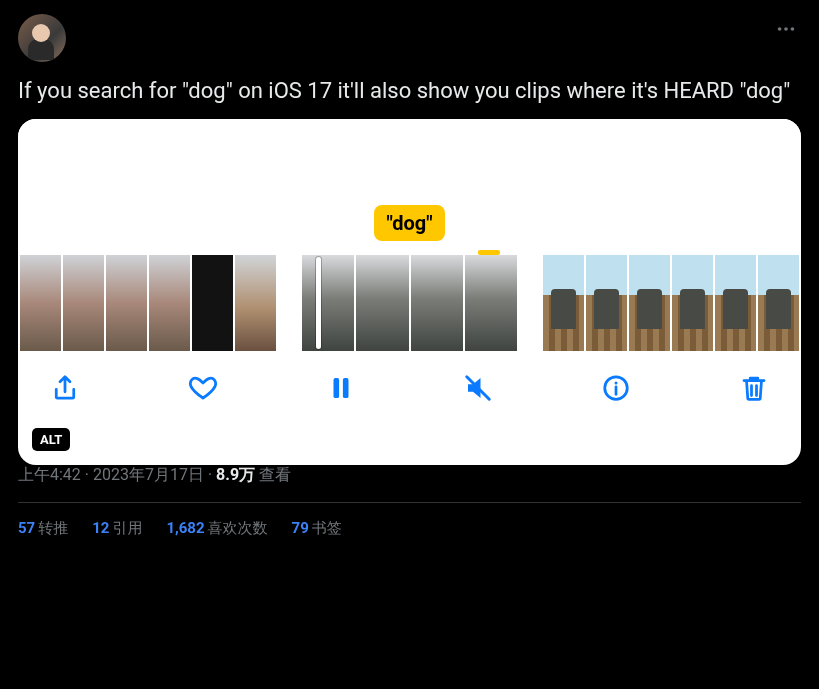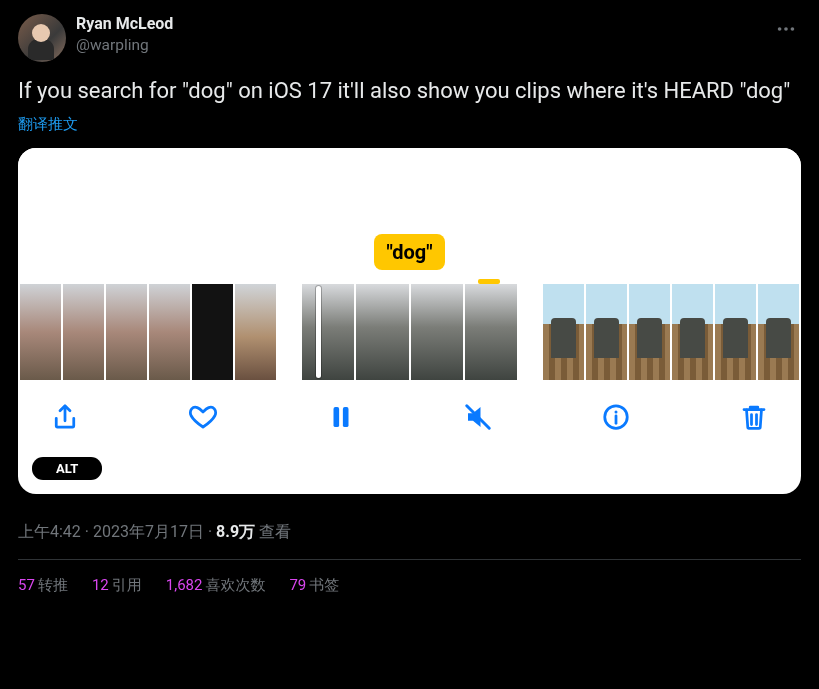--- a/index.html
+++ b/index.html
@@ -63,52 +63,47 @@
     content:""; display:block; margin:34px auto 0; width:60%; height:40px;
     background:#474a45; border-radius:4px 4px 0 0;
   }
   .playhead { position:absolute; left:14px; top:2px; bottom:2px; width:5px; background:#fff; border-radius:3px; box-shadow:0 0 0 1px rgba(0,0,0,0.25);}
   .toolbar { display:flex; justify-content:space-between; align-items:center; padding:20px 30px 26px; background:#fff;}
   .tb-btn { color:#0a7aff; cursor:pointer; width:34px; height:34px; display:flex; align-items:center; justify-content:center;}
   .tb-btn svg { width:30px; height:30px; stroke:#0a7aff; fill:none; stroke-width:2.2;}
   .tb-btn.fill svg { fill:#0a7aff; stroke:none;}
   .alt-badge {
     position:absolute; left:14px; bottom:14px; background:#000; color:#fff;
-    font-size:13px; font-weight:700; padding:4px 24px; border-radius:11px;
+    font-size:13px; font-weight:700; padding:4px 8px; border-radius:5px;
   }
-  .meta-line { color:#71767b; font-size:16px; margin-top:28px;}
+  .meta-line { color:#71767b; font-size:16px; margin-top:0;}
   .meta-line .views-count { color:#e7e9ea; font-weight:700;}
   .divider { height:1px; background:#2f3336; margin:16px 0;}
   .stats { display:flex; gap:24px; font-size:15px; color:#71767b;}
-  .stats .num { color:#d946ef; font-weight:400; margin-right:3px;}
+  .stats .num { color:#3b82f6; font-weight:700; margin-right:3px;}
   .stats .item { cursor:pointer;}
 </style>
 </head>
 <body>
 
 <div class="tweet">
 
   <div class="header">
     <div class="avatar"></div>
-    <div class="names">
-      <div class="display-name">Ryan McLeod</div>
-      <div class="handle">@warpling</div>
-    </div>
     <div class="more">
       <svg viewBox="0 0 24 24" width="22" height="22">
           <circle cx="5" cy="12" r="2" fill="#71767b"></circle>
           <circle cx="12" cy="12" r="2" fill="#71767b"></circle>
           <circle cx="19" cy="12" r="2" fill="#71767b"></circle>
         </svg>
     </div>
   </div>
 
   <div class="body-text">If you search for "dog" on iOS 17 it'll also show you clips where it's HEARD "dog"</div>
 
-  <div class="translate">翻译推文</div>
 
   <div class="media-card">
     <div class="whitespace"></div>
     <div class="tag-row">
       <div class="dog-tag">"dog"</div>
     </div>
     <div class="marker-row">
       <div class="marker"></div>
     </div>
     <div class="timeline">

